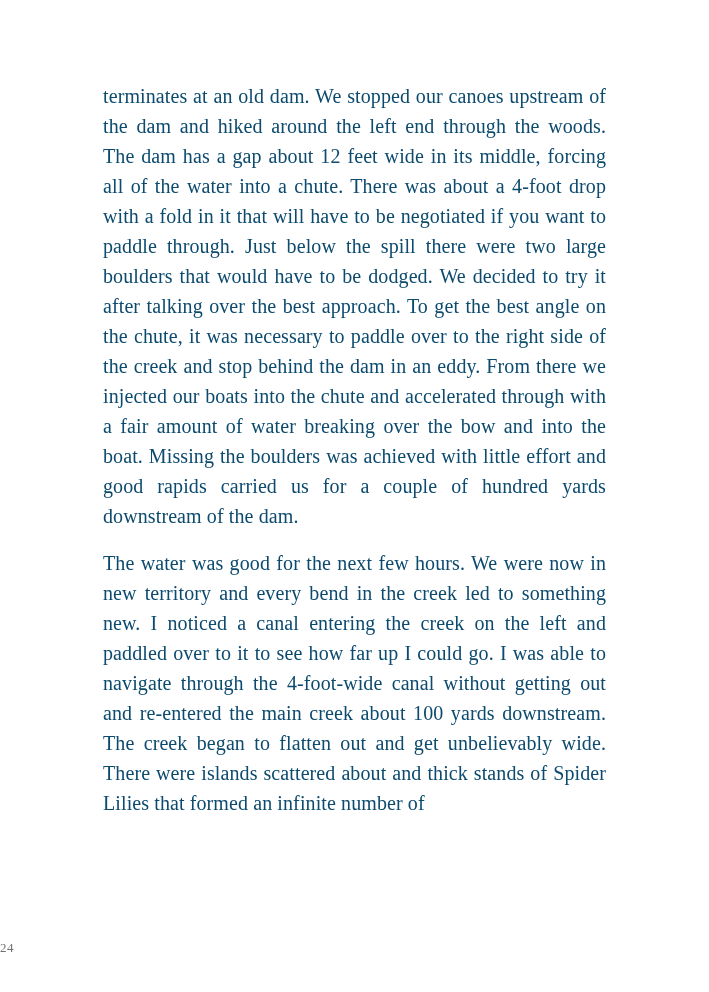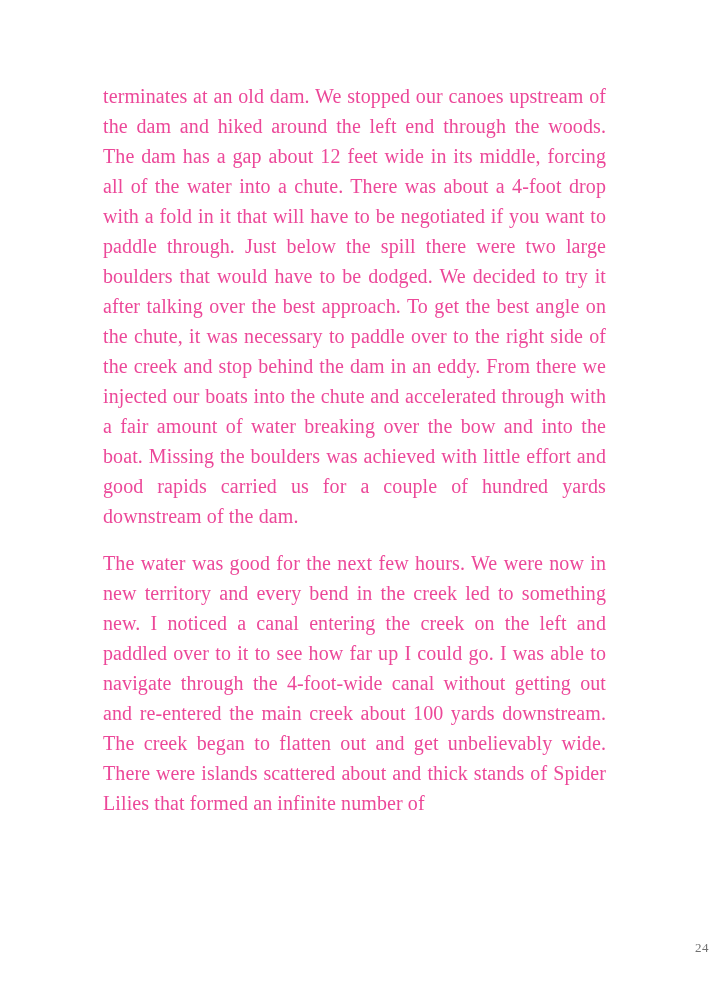--- a/index.html
+++ b/index.html
@@ -18,31 +18,31 @@
   .text-block {
     position: absolute;
     top: 81px;
     left: 103px;
     width: 503px;
   }
   .text-block p {
     margin: 0 0 17px 0;
     font-size: 20px;
     line-height: 30px;
-    color: #ec4899;
+    color: #0c4a6e;
     text-align: justify;
     text-justify: inter-word;
     letter-spacing: 0.1px;
   }
   .page-footer {
     position: absolute;
     left: 0;
     right: 0;
     bottom: 36px;
-    text-align: right;
+    text-align: left;
   }
   .page-number {
     font-size: 13px;
     color: #707070;
     letter-spacing: 0.5px;
   }
 </style>
 </head>
 <body>
 

